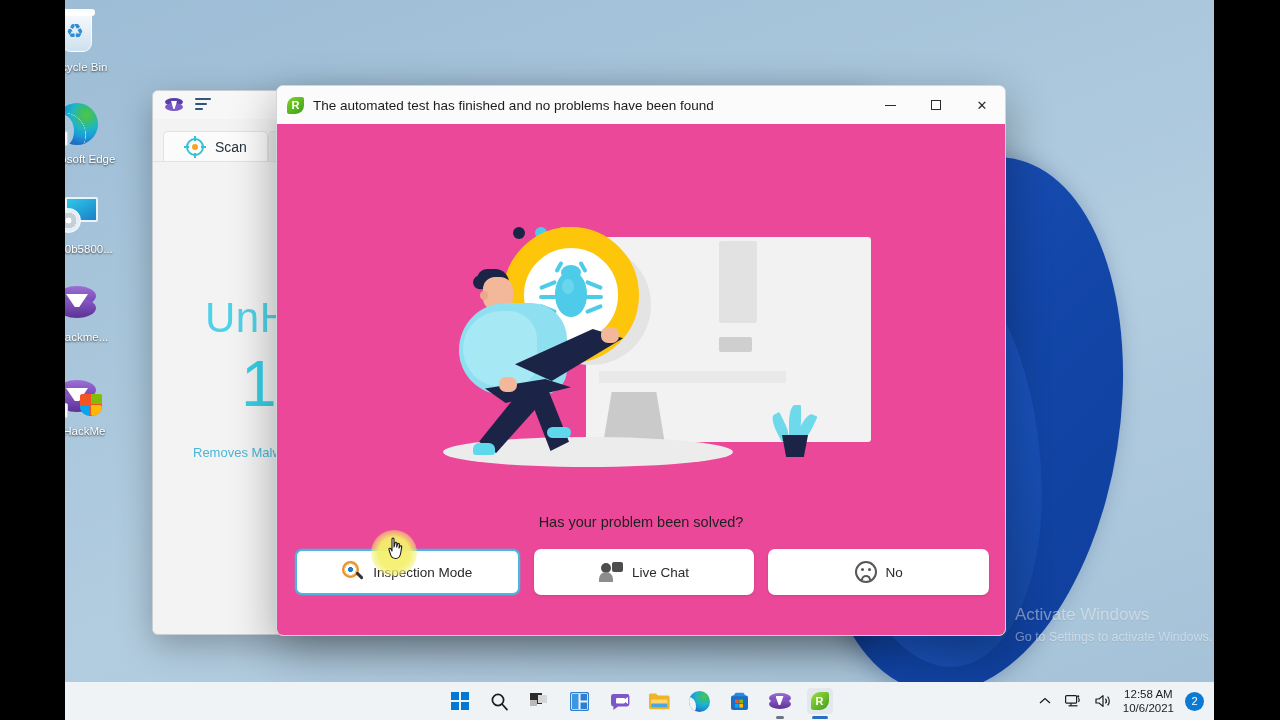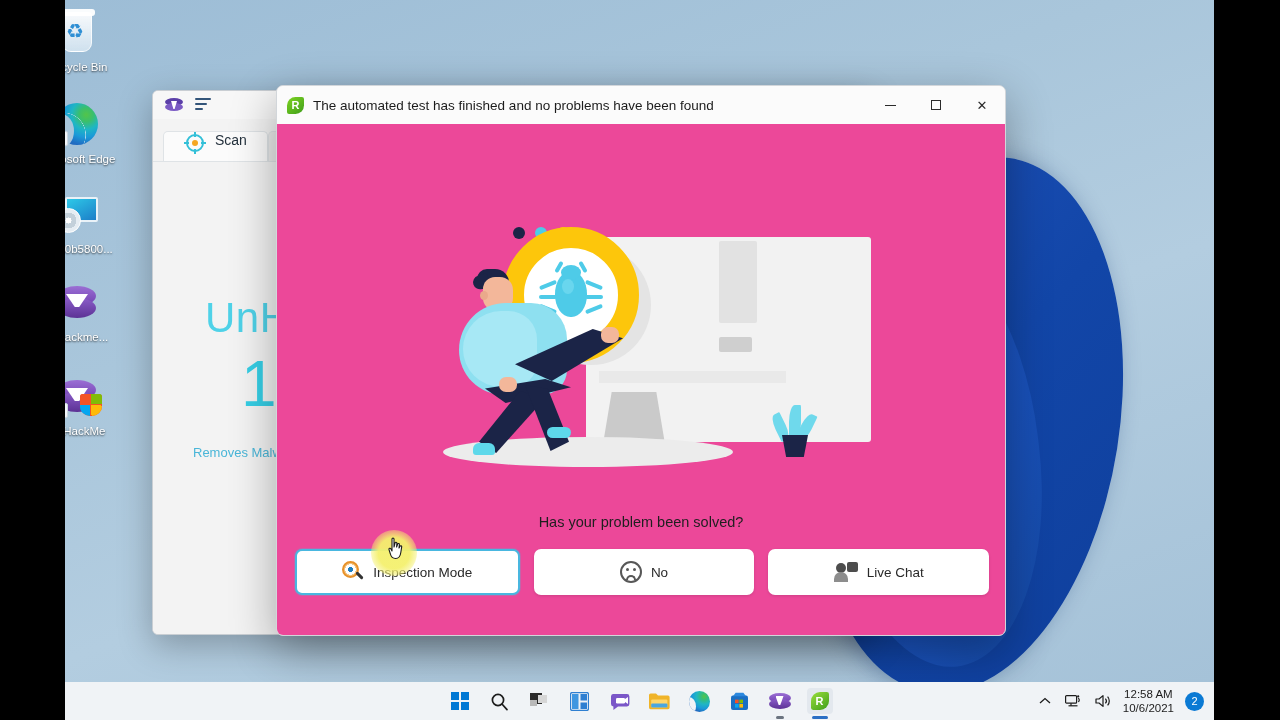--- a/index.html
+++ b/index.html
@@ -130,21 +130,21 @@
   .bg-logo { width:18px; height:14px; position:relative; }
   .bg-logo .ell { position:absolute; left:0; top:0; width:18px; height:8px; border-radius:50%; background:#5b3fa8; }
   .bg-logo .ell2 { position:absolute; left:0; top:5px; width:18px; height:8px; border-radius:50%; background:#7b5bc4; }
   .bg-logo .sl { position:absolute; left:6px; top:3px; width:6px; height:8px; background:#fff; clip-path:polygon(0 0,100% 0,60% 100%,40% 100%); }
   .hamb { width:16px; }
   .hamb span { display:block; height:2px; background:#33557a; margin-bottom:3px; border-radius:1px; }
   .hamb span:nth-child(2){ width:12px; } .hamb span:nth-child(3){ width:8px; }
 
   #bgwin-tabs { display:flex; height: 42px; align-items:stretch; padding-left: 10px; background:#f3f3f3; }
   .bgtab {
-    display:flex; align-items:flex-start; gap:9px; padding: 0 20px;
+    display:flex; align-items:center; gap:9px; padding: 0 20px;
     background:#fbfbfb; border:1px solid #dfe3e6; border-bottom:none;
     border-radius: 5px 5px 0 0; font-size: 14px; color:#24313d;margin-top:12px;
   }
   .bgtab.alt { padding: 0 14px; background:#ececec; }
   .scan-ic { width:22px; height:22px; position:relative; }
   .scan-ic .ring { position:absolute; inset:2px; border:2px solid #34c0d8; border-radius:50%; }
   .scan-ic .dot { position:absolute; left:8px; top:8px; width:6px; height:6px; background:#f5a623; border-radius:50%; }
   .scan-ic .tick { position:absolute; background:#34c0d8; }
   .gear-ic { width:20px; height:20px; font-size:20px; line-height:20px; color:#4a4a4a; }
 
@@ -402,20 +402,24 @@
         </div>
       </div>
       <div id="bgwin-body">
         <div id="bg-brand">UnHa</div>
         <div id="bg-ver">1.</div>
         <div id="bg-sub">Removes Malwa</div>
 
       </div>
     </div>
 
+    <div id="watermark">
+      <div>Activate Windows</div>
+      <div class="sub">Go to Settings to activate Windows.</div>
+    </div>
   </div>
 
   <div id="dlg">
     <div id="dlg-title">
       <div class="appicon">
         <div class="leaf"></div>
           <div class="ltr">R</div>
       </div>
       <div class="txt">The automated test has finished and no problems have been found</div>
       <div id="dlg-ctrls">
@@ -492,35 +496,35 @@
         <div class="abtn sel">
           <div class="insp-ic">
             <div class="rg"></div>
               <div class="hd"></div>
           </div>
           <span>Inspection Mode</span>
         </div>
 
 
         <div class="abtn">
+          <div class="chat-ic">
+            <div class="hdd"></div>
+              <div class="bdd"></div>
+              <div class="bub"></div>
+          </div>
+          <span>Live Chat</span>
+        </div>
+
+        <div class="abtn">
           <div class="face-ic sad">
             <div class="ey l"></div>
               <div class="ey r"></div>
               <div class="mo"></div>
           </div>
           <span>No</span>
-        </div>
-
-        <div class="abtn">
-          <div class="chat-ic">
-            <div class="hdd"></div>
-              <div class="bdd"></div>
-              <div class="bub"></div>
-          </div>
-          <span>Live Chat</span>
         </div>
 
       </div>
     </div>
   </div>
 
   <div id="click-hl"></div>
   <div id="cursor">
     <svg width="20" height="24" viewBox="0 0 20 24">
       <path d="M6 2 C6 0.7 8 0.7 8 2 L8 10 L9 6 C9.2 4.8 11 5 10.9 6.2 L10.6 10 L11.6 7.2

